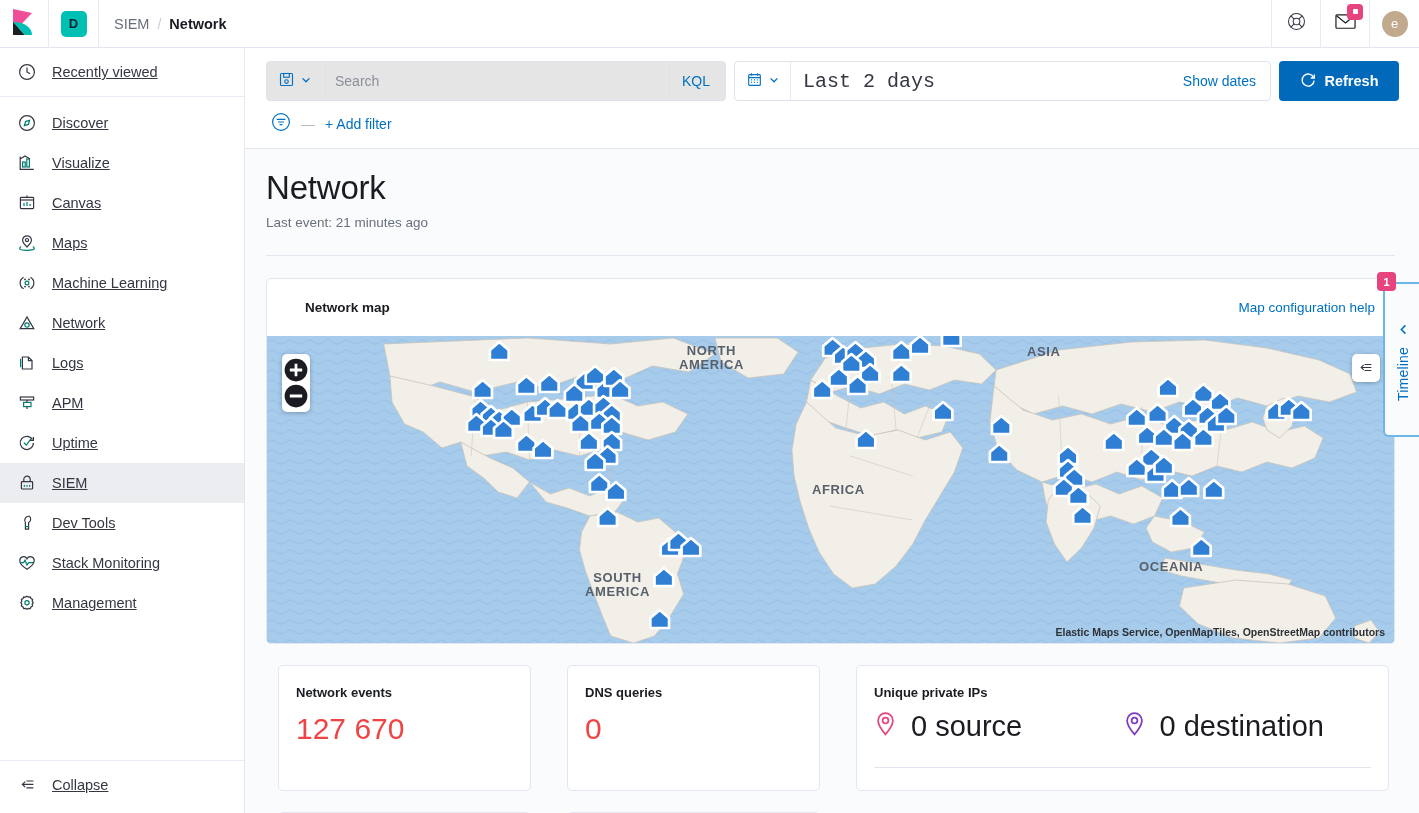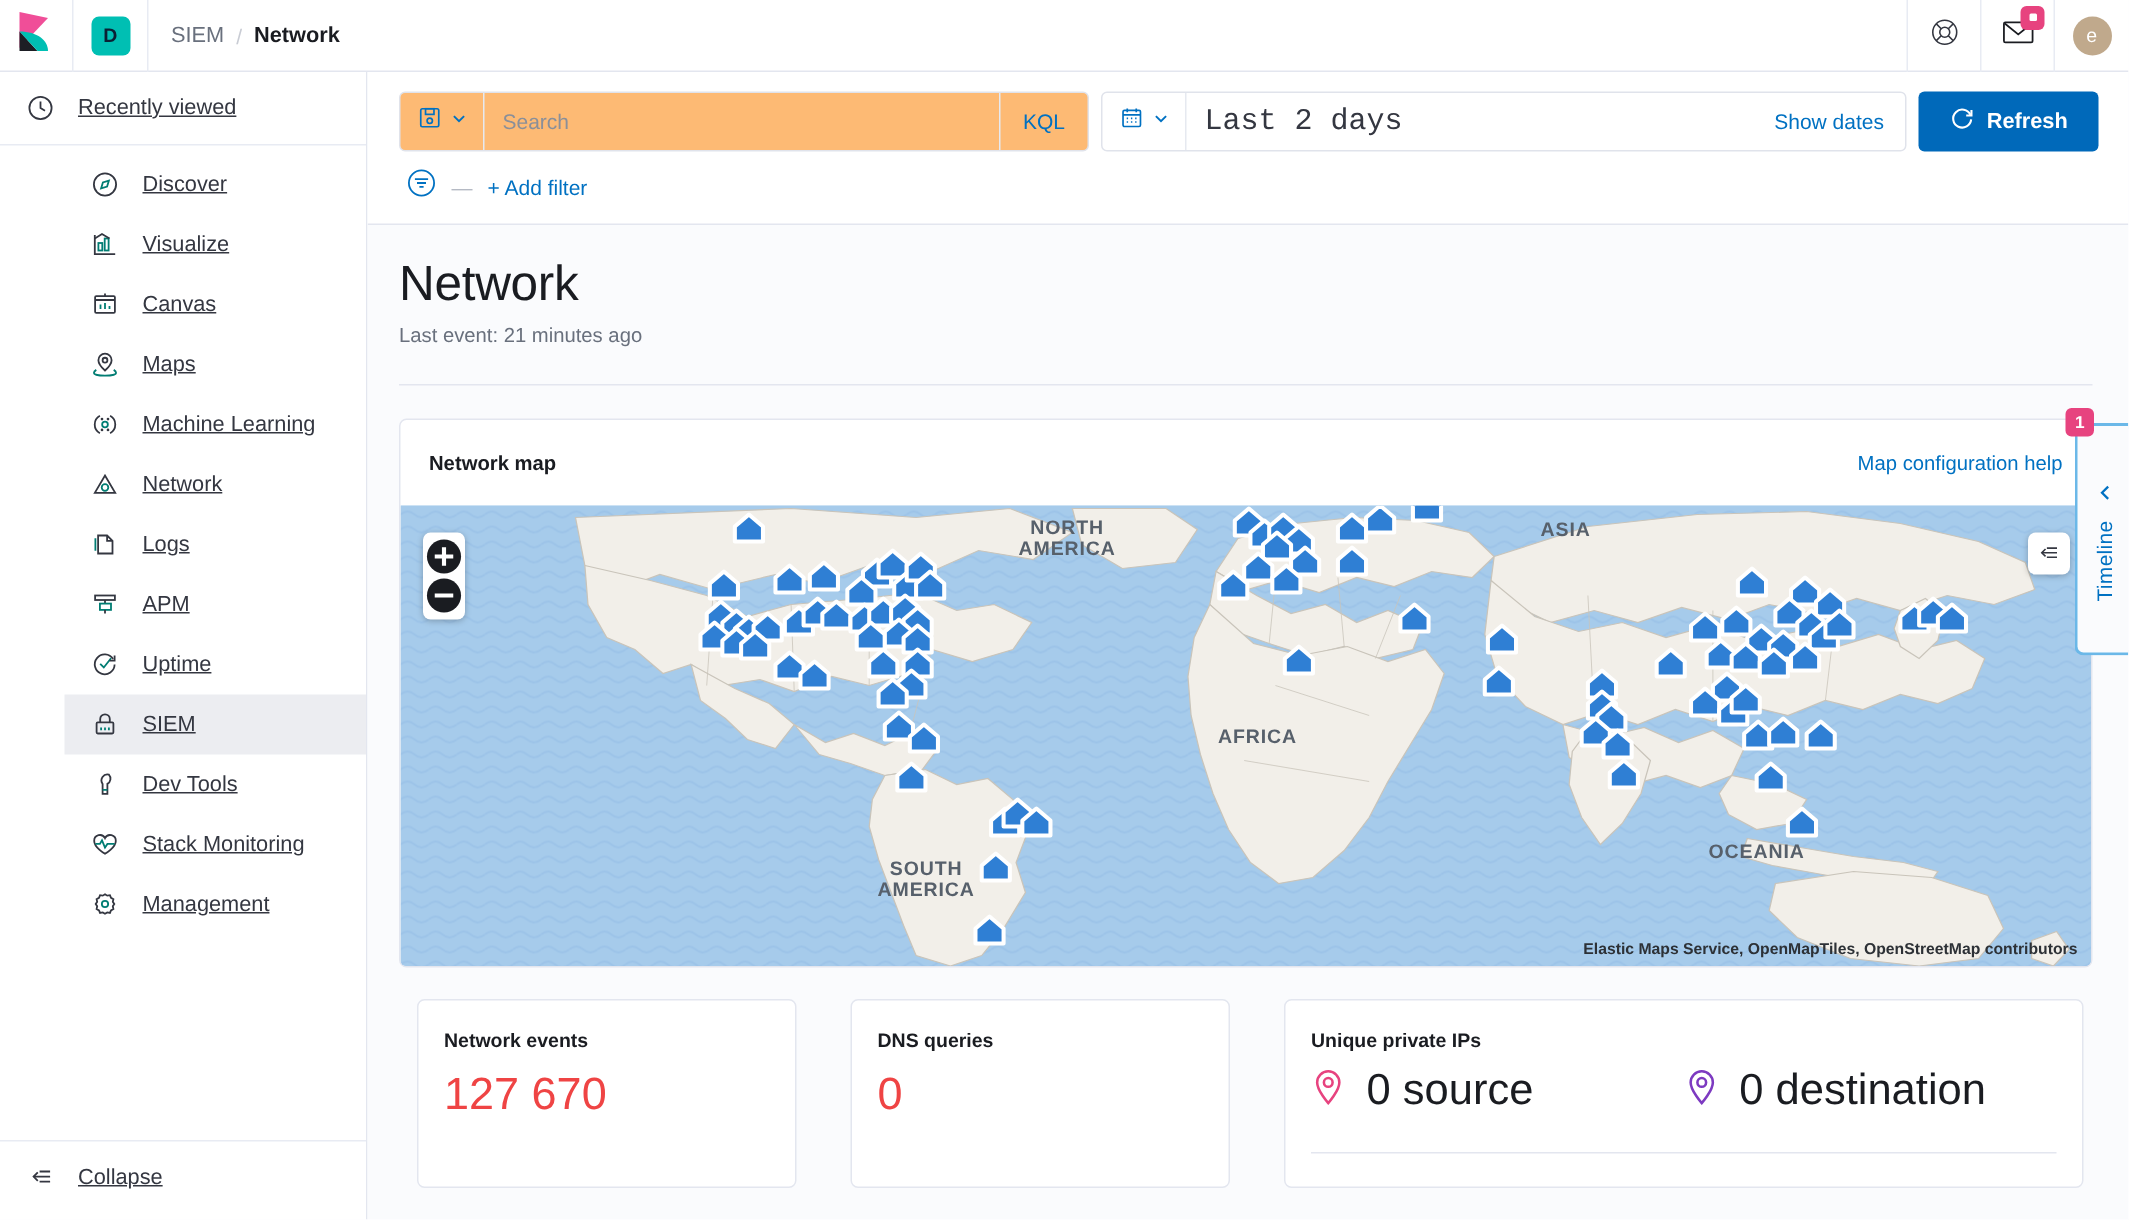--- a/index.html
+++ b/index.html
@@ -66,39 +66,39 @@
   }
   .nav-item {
     display: flex; align-items: center; gap: 16px;
     height: 40px; padding-left: 18px; cursor: pointer;
     font-size: 14.5px; color: #343741; text-decoration: underline;
   }
   .nav-item .ico { width: 18px; height: 18px; flex: 0 0 18px; display: block; }
   .nav-item.selected { background: #ecedf1; }
   .nav-sec-recent { padding-top: 4px; padding-bottom: 4px; border-bottom: 1px solid #e8ebf3; }
   .nav-main { padding-top: 6px; }
-  .nav-main .nav-item { height: 40px; margin-left: 43px; }
+  .nav-main .nav-item { height: 40px; }
   .sidebar-footer {
     position: absolute; bottom: 0; left: 0; width: 244px;
     border-top: 1px solid #e8ebf3; padding: 4px 0 8px 0; background: #fff;
   }
 
   
   .main {
     position: absolute; top: 48px; left: 245px;
     width: 1174px; height: 765px; background: #fafbfd; overflow: hidden;
   }
   .querybar {
     background: #fff; border-bottom: 1px solid #e3e6ef;
     padding: 13px 20px 12px 21px;
   }
   .qrow { display: flex; align-items: stretch; gap: 8px; }
   .search-group {
     flex: 0 0 460px; display: flex; align-items: stretch; height: 40px;
-    border: 1px solid #e0e3eb; border-radius: 4px; background: #fdba74;
+    border: 1px solid #e0e3eb; border-radius: 4px; background: #e5e5e5;
   }
   .save-btn {
     display: flex; align-items: center; gap: 6px;
     padding: 0 10px 0 12px; border-right: 1px solid #e6e9f0; cursor: pointer;
   }
   .search-input {
     flex: 1; border: 0; background: transparent; outline: none;
     font-family: "Liberation Sans", sans-serif; font-size: 14px;
     color: #343741; padding: 0 12px;
   }
@@ -135,21 +135,21 @@
   .hr { height: 1px; background: #e3e6ef; margin: 25px 0 22px 0; }
 
   .panel {
     background: #fff; border: 1px solid #e3e6ef; border-radius: 5px;
     overflow: hidden;
   }
   .panel-head {
     height: 57px; display: flex; align-items: center;
     padding: 0 19px; justify-content: space-between;
   }
-  .panel-title { font-size: 13.5px; font-weight: 700; color: #1a1c21; }
+  .panel-title { font-size: 13.5px; font-weight: 700; color: #1a1c21; margin-left: 19px; }
   .panel-link { font-size: 13.5px; color: #0071c2; cursor: pointer; }
 
   
   .map {
     position: relative; height: 307px; overflow: hidden;
     background: #a6cbeb;
   }
   .map svg { display: block; width: 100%; height: 100%; }
   .map-ctrl {
     position: absolute; left: 15px; top: 18px; width: 28px;

